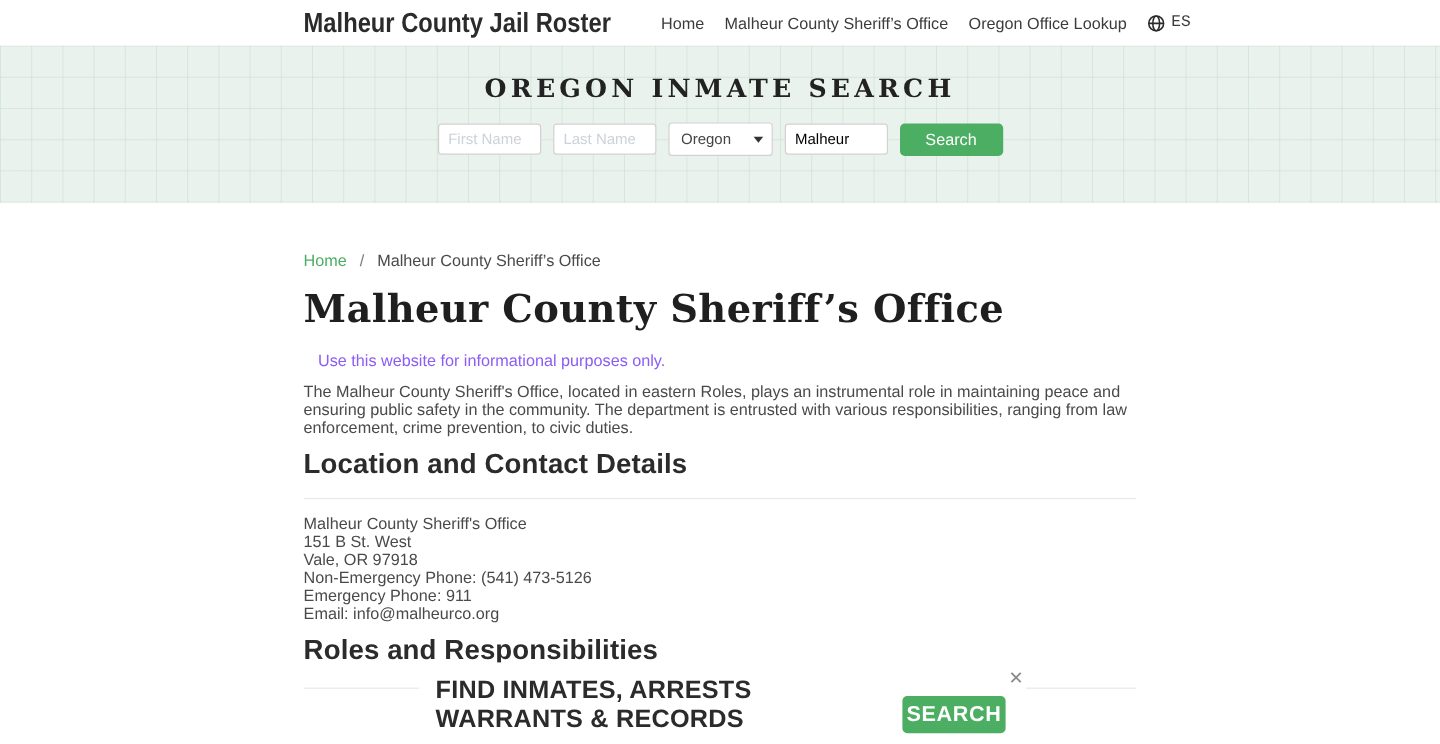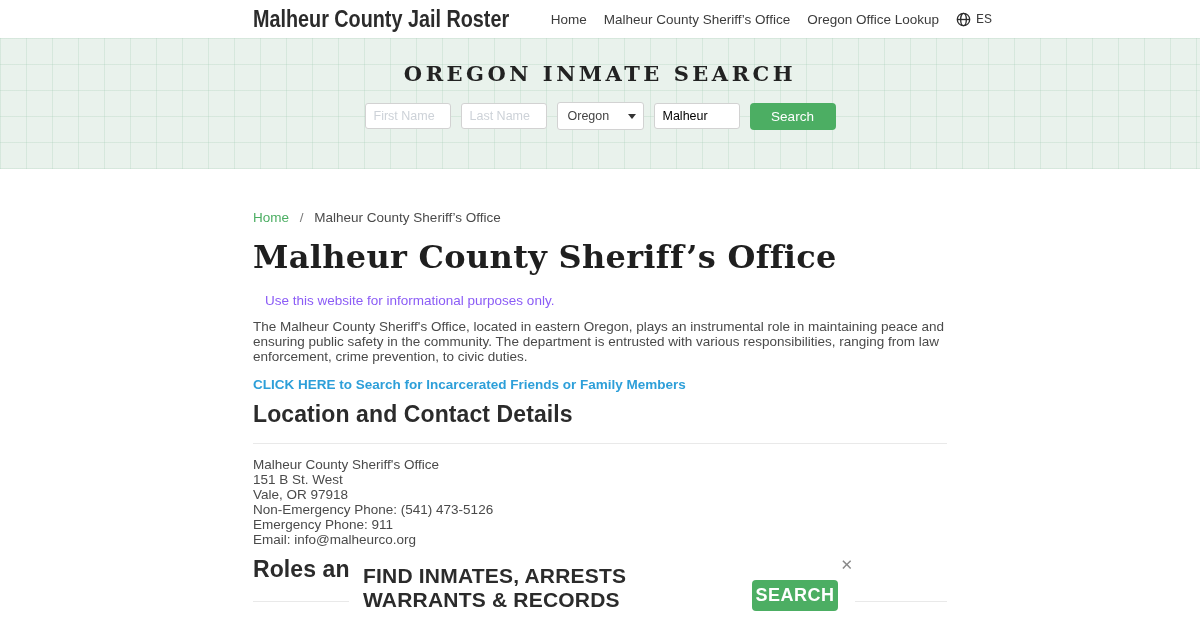--- a/index.html
+++ b/index.html
@@ -145,23 +145,22 @@
   <div class="breadcrumb">
     <a class="bc-home">Home</a>
     <span class="bc-sep">/</span>
     <span>Malheur County Sheriff’s Office</span>
   </div>
 
   <h1 class="page-title">Malheur County Sheriff’s Office</h1>
 
   <p class="disclaimer">Use this website for informational purposes only.</p>
 
-  <p class="intro">The Malheur County Sheriff's Office, located in eastern Oregon, plays an instrumental role in maintaining peace and ensuring public safety in the community. The department is entrusted with various responsibilities, ranging from law enforcement, crime prevention, to civic duties.</p>
+  <p class="intro">The Malheur County Sheriff's Office, located in eastern Roles, plays an instrumental role in maintaining peace and ensuring public safety in the community. The department is entrusted with various responsibilities, ranging from law enforcement, crime prevention, to civic duties.</p>
 
-  <a class="search-link">CLICK HERE to Search for Incarcerated Friends or Family Members</a>
 
   <h2 class="section-heading">Location and Contact Details</h2>
   <hr class="rule">
 
   <div class="contact-block">
     <div>Malheur County Sheriff's Office</div>
     <div>151 B St. West</div>
     <div>Vale, OR 97918</div>
     <div>Non-Emergency Phone: (541) 473-5126</div>
     <div>Emergency Phone: 911</div>

